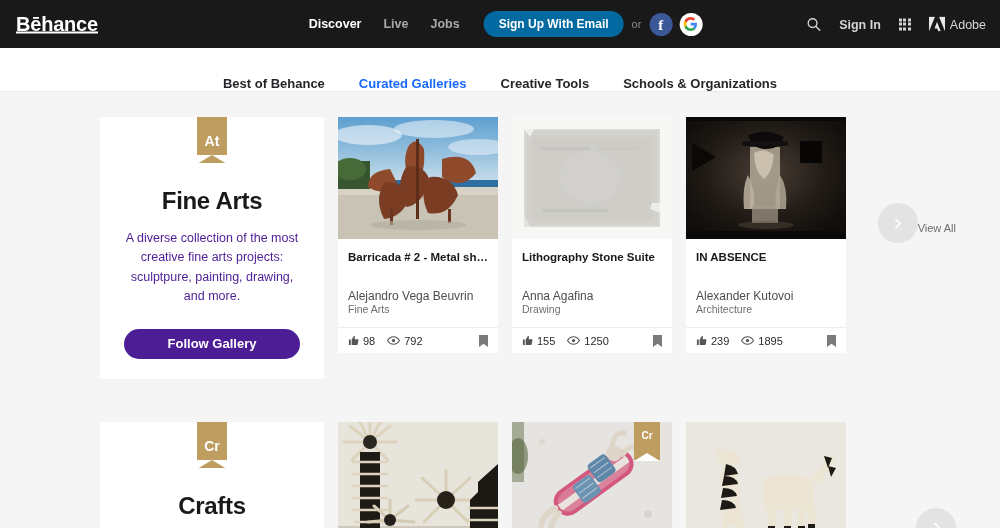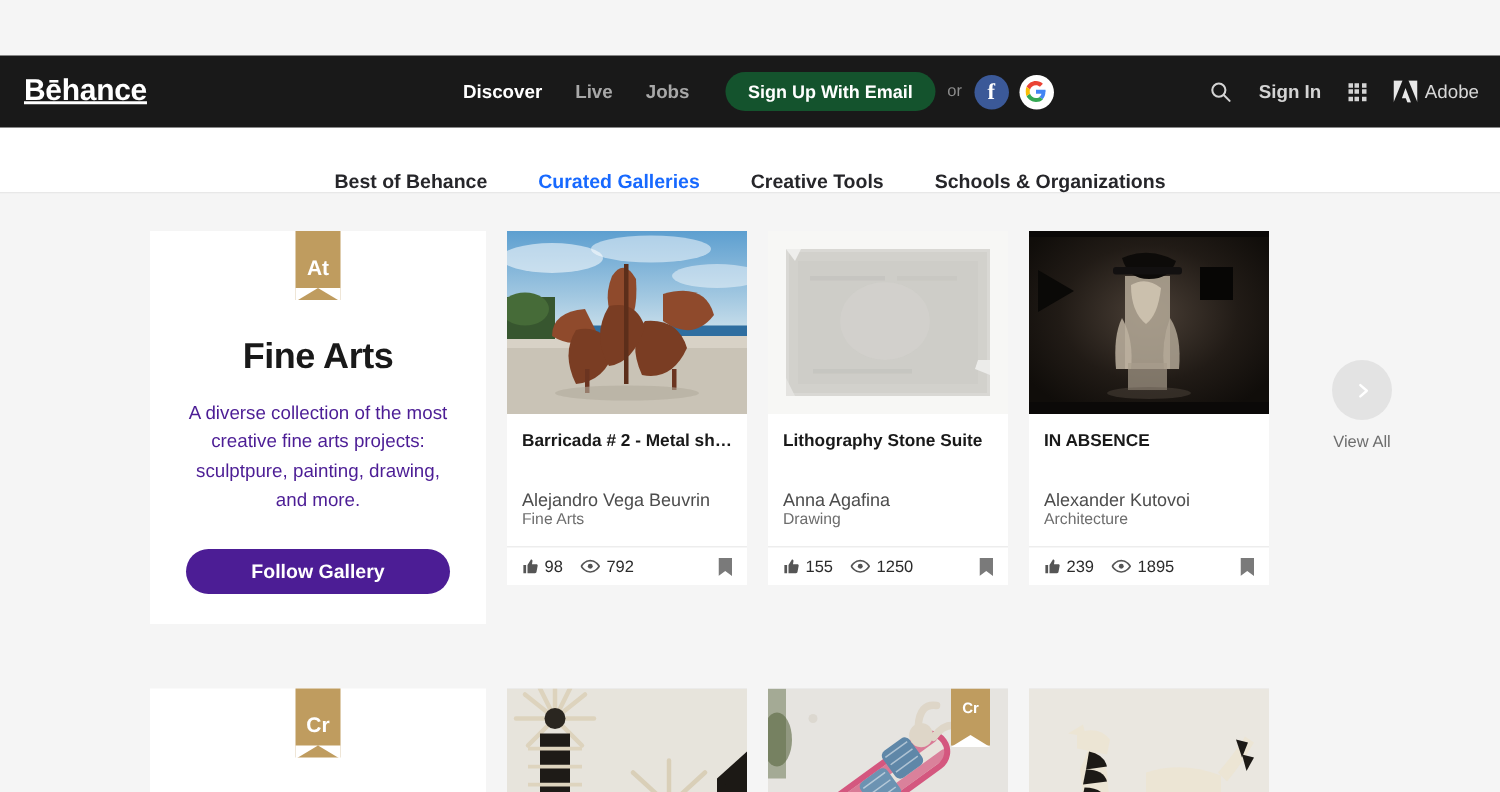--- a/index.html
+++ b/index.html
@@ -12,21 +12,20 @@
     -webkit-font-smoothing: antialiased;
   }
 
   
   .topnav {
     position: relative;
     height: 48px;
     background: #191919;
     display: flex;
     align-items: center;
-    margin-top: 37px;
   }
   .brand {
     position: absolute; left: 16px; top: 50%;
     transform: translateY(-50%);
     color: #ffffff;
     font-size: 20px;
     font-weight: 700;
     letter-spacing: -0.2px;
   }
   .nav-center {
@@ -37,21 +36,21 @@
   .nav-link {
     color: #a8a8a8;
     font-size: 12.5px;
     font-weight: 700;
     text-decoration: none;
     padding: 0 11px;
     white-space: nowrap;
   }
   .nav-link.active { color: #ffffff; }
   .signup-btn {
-    background: #14532d;
+    background: #0369a1;
     color: #ffffff;
     font-size: 12px;
     font-weight: 700;
     border: none;
     border-radius: 16px;
     height: 26px;
     padding: 0 15px;
     margin-left: 13px;
     cursor: pointer;
     font-family: "Liberation Sans", sans-serif;
@@ -284,21 +283,21 @@
     font-size: 11px;
     font-weight: 400;
     color: #2b2b2b;
   }
   .bookmark-btn { margin-left: auto; display: flex; align-items: center; cursor: pointer; }
 
   
   .view-all {
     width: 96px;
     display: flex;
-    flex-direction: column;
+    flex-direction: row;
     align-items: center;
     justify-content: flex-end;
     padding-top: 86px;
     flex: none;
   }
   .arrow-circle {
     width: 40px; height: 40px;
     border-radius: 50%;
     background: #e3e3e3;
     display: flex; align-items: center; justify-content: center;

